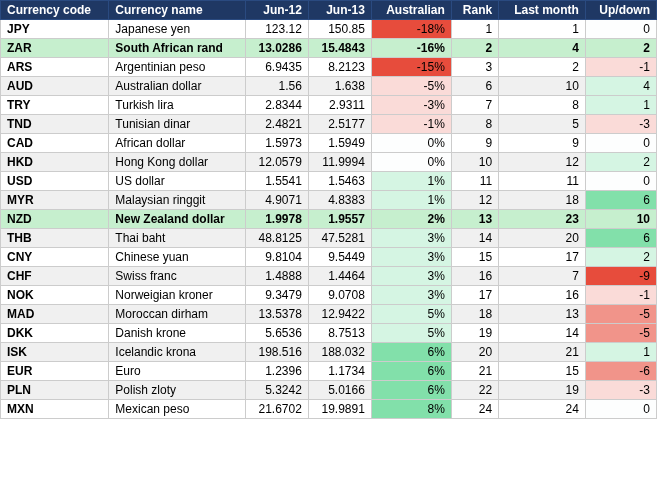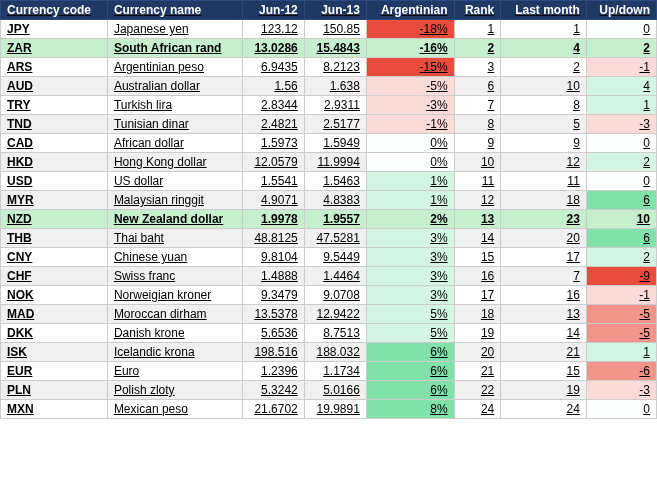--- a/index.html
+++ b/index.html
@@ -5,21 +5,20 @@
     * { margin: 0; padding: 0; box-sizing: border-box; }
     body {
       font-family: Arial, sans-serif;
       font-size: 12px;
       background: #fff;
       width: 657px;
     }
     table {
       width: 657px;
       border-collapse: collapse;
-      text-decoration: underline;
     }
     th, td {
       padding: 2px 6px;
       white-space: nowrap;
     }
     th {
       background: #1f3864;
       color: #fff;
       font-weight: bold;
       text-align: left;
@@ -61,21 +60,21 @@
 </head>
 <body>
 
 <table>
   <thead>
     <tr>
       <th>Currency code</th>
       <th>Currency name</th>
       <th class="num">Jun-12</th>
       <th class="num">Jun-13</th>
-      <th class="num">Argentinian</th>
+      <th class="num">Australian</th>
       <th class="num">Rank</th>
       <th class="num">Last month</th>
       <th class="num">Up/down</th>
     </tr>
   </thead>
   <tbody id="table-body">
   <tr>
         <td class="col-code">JPY</td>
         <td class="">Japanese yen</td>
         <td class="num">123.12</td>

